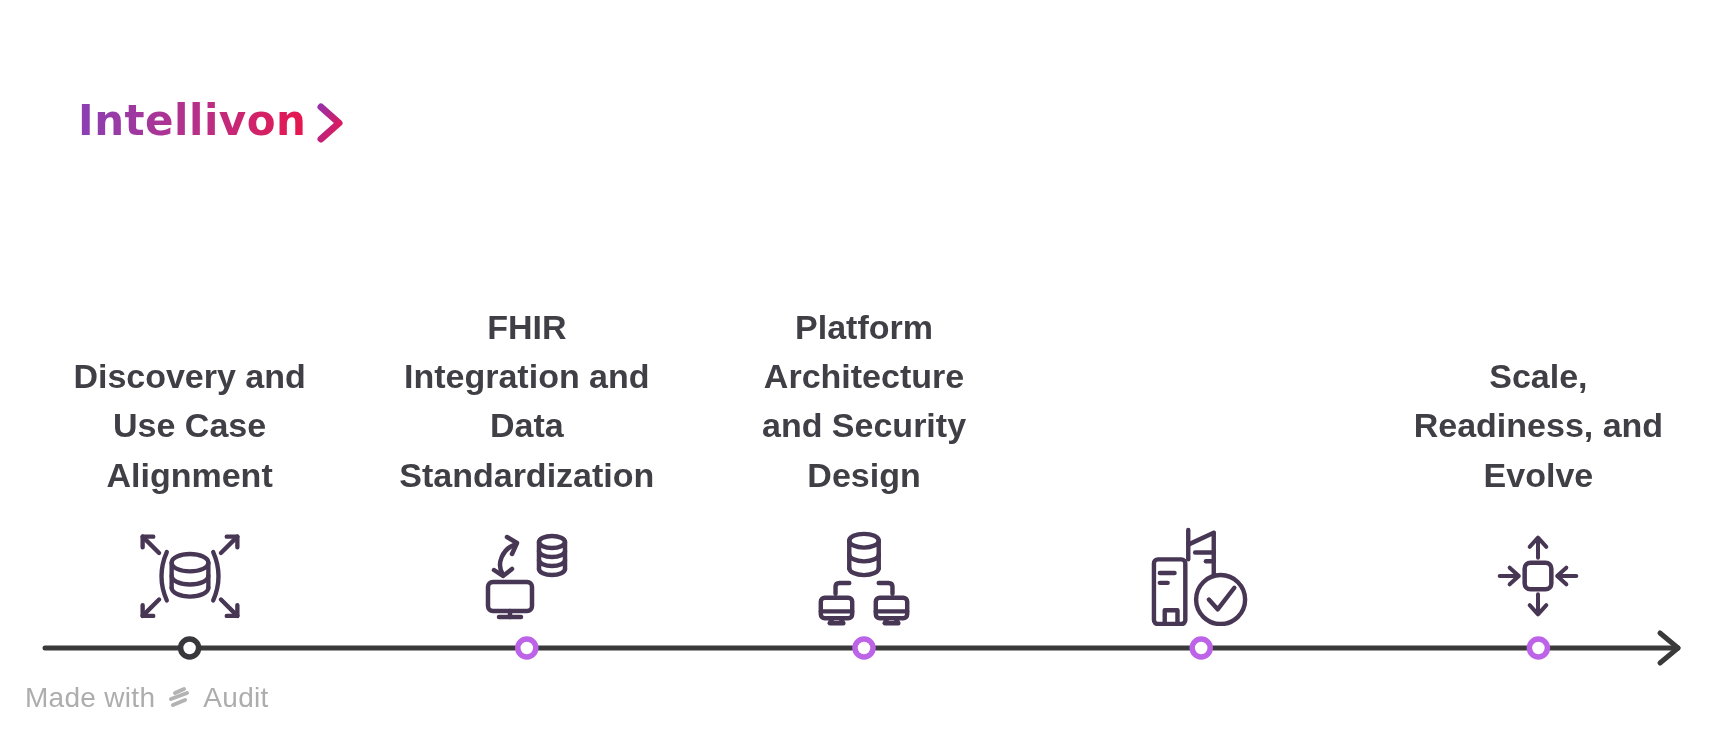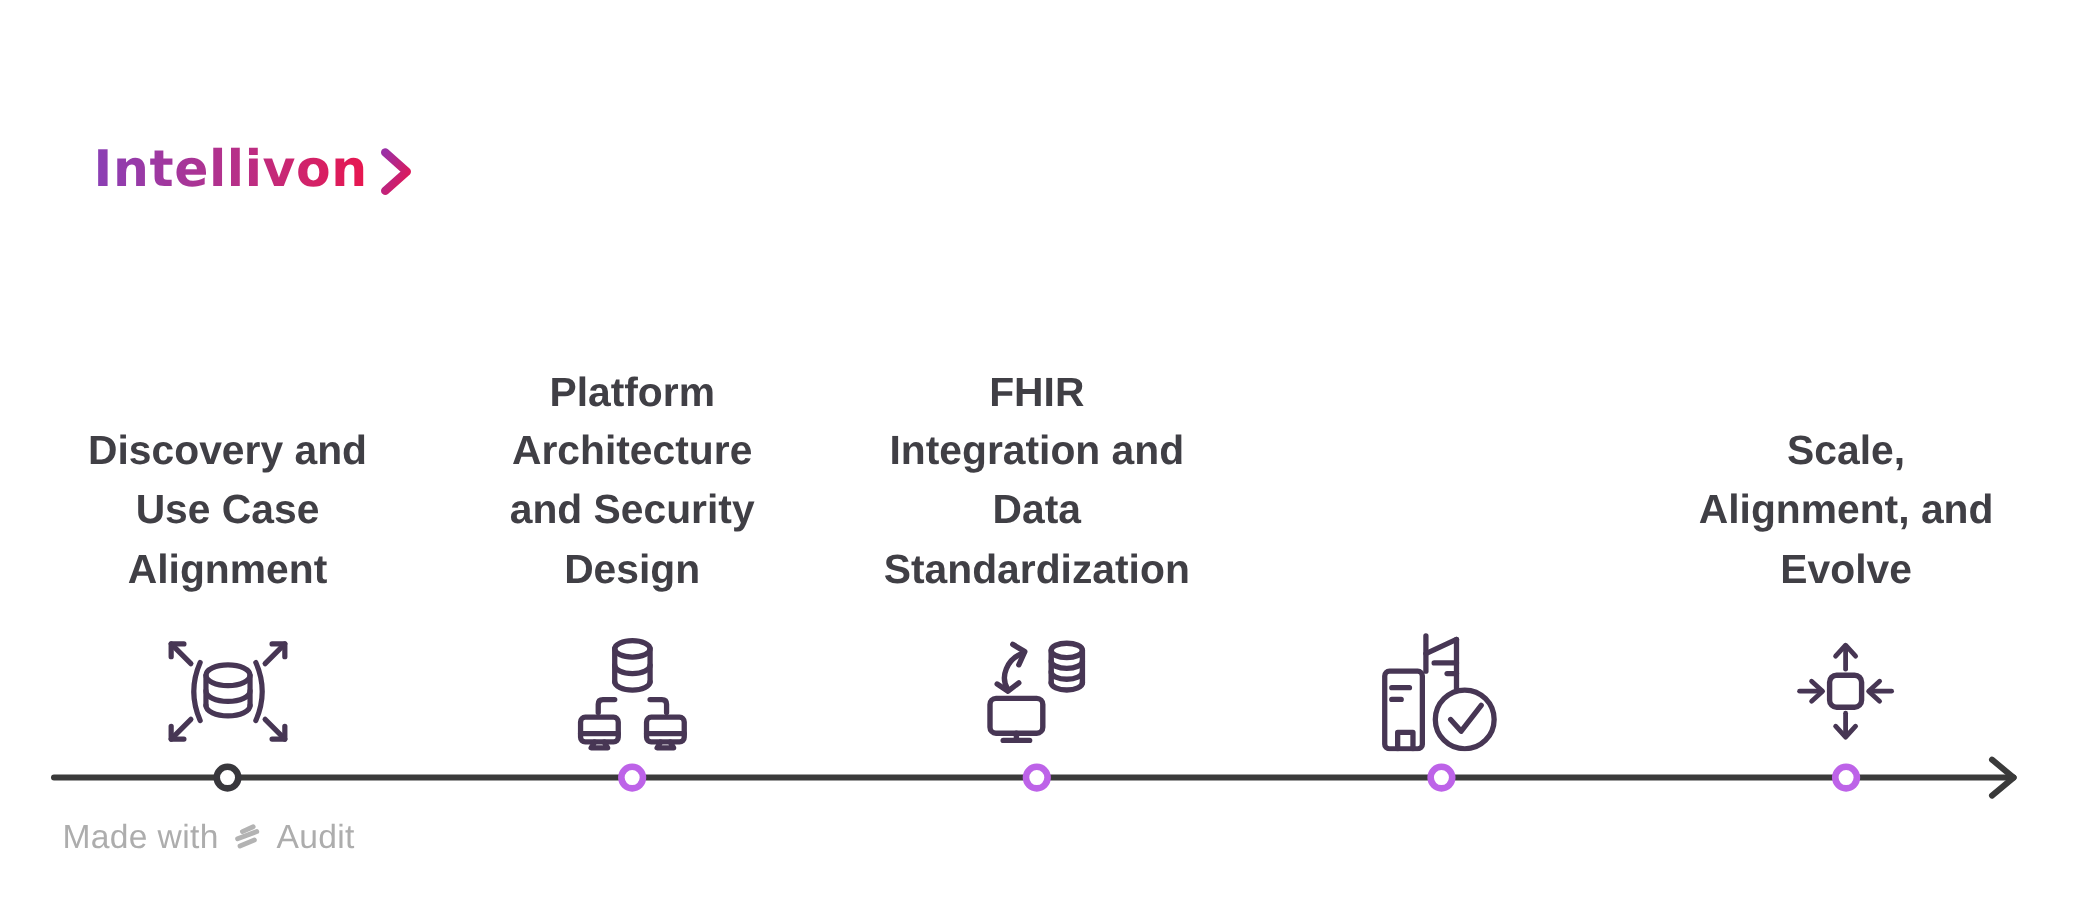--- a/index.html
+++ b/index.html
@@ -6,21 +6,21 @@
   html,body { width:1728px; height:751px; }
   body {
     position:relative;
     background:#ffffff;
     overflow:hidden;
     font-family:"Liberation Sans", sans-serif;
   }
 
   
   .logo {
-    position:absolute; left:78px; top:116px;
+    position:absolute; left:78px; top:96px;
     display:flex; align-items:center; gap:9px;
   }
   .logo-text {
     font-family:"DejaVu Sans", sans-serif;
     font-size:42px; font-weight:600; letter-spacing:.5px;
     background:linear-gradient(90deg,#8a3fb5 0%,#b92f86 55%,#e8164e 100%);
     -webkit-background-clip:text; background-clip:text;
     color:transparent; -webkit-text-fill-color:transparent;
   }
   .logo-chevron { display:block; margin-top:4px; }
@@ -43,21 +43,21 @@
   .icon-box {
     height:124px; margin-top:14px;
     display:flex; align-items:center; justify-content:center;
   }
 
   
   .timeline { position:absolute; left:0; top:626px; }
 
   
   .footer {
-    position:absolute; left:52px; top:682px;
+    position:absolute; left:25px; top:682px;
     display:flex; align-items:center; gap:10px;
     font-size:28px; color:#adadad; letter-spacing:.3px;
   }
 </style>
 </head>
 <body>
 
 <div class="logo">
   <span class="logo-text">Intellivon</span>
   <svg class="logo-chevron" width="30" height="42" viewBox="0 0 30 42">
@@ -94,20 +94,45 @@
           <path d="M41 38 V64"></path>
             <path d="M79 38 V64"></path>
           <path d="M41 51.5 A19 9 0 0 0 79 51.5"></path>
           <path d="M41 64 A19 9 0 0 0 79 64"></path>
         </g>
       </svg>
     </div>
   </div>
 
   <div class="step">
+    <div class="step-title">FHIR
+Integration and
+Data
+Standardization</div>
+    <div class="icon-box">
+      <svg width="110" viewBox="0 0 110 94">
+        <g fill="none" stroke="#473654" stroke-width="4.5" stroke-linecap="round" stroke-linejoin="round">
+          <path d="M31 46 C 24 35, 30 20, 44 15"></path>
+          <path d="M35 8 L45 14 L40 25"></path>
+          <path d="M22 41 L31 47 L40 40"></path>
+          <ellipse cx="80" cy="13" rx="13" ry="6"></ellipse>
+          <path d="M67 13 V40"></path>
+            <path d="M93 13 V40"></path>
+          <path d="M67 22 A13 6 0 0 0 93 22"></path>
+          <path d="M67 31 A13 6 0 0 0 93 31"></path>
+          <path d="M67 40 A13 6 0 0 0 93 40"></path>
+          <rect x="16" y="53" width="44" height="29" rx="5"></rect>
+          <path d="M38 82 V88"></path>
+          <path d="M27 88 H49"></path>
+        </g>
+      </svg>
+    </div>
+  </div>
+
+  <div class="step">
     <div class="step-title">Platform
 Architecture
 and Security
 Design</div>
     <div class="icon-box">
       <svg width="108" viewBox="0 0 110 102">
         <g fill="none" stroke="#473654" stroke-width="4.5" stroke-linecap="round" stroke-linejoin="round">
           <ellipse cx="55" cy="15" rx="15" ry="7"></ellipse>
           <path d="M40 15 V43"></path>
             <path d="M70 15 V43"></path>
@@ -120,45 +145,20 @@
           <path d="M11 87 H43"></path>
             <path d="M67 87 H99"></path>
           <path d="M23 94 L20 99 H34 L31 94"></path>
           <path d="M79 94 L76 99 H90 L87 94"></path>
         </g>
       </svg>
     </div>
   </div>
 
   <div class="step">
-    <div class="step-title">FHIR
-Integration and
-Data
-Standardization</div>
-    <div class="icon-box">
-      <svg width="110" viewBox="0 0 110 94">
-        <g fill="none" stroke="#473654" stroke-width="4.5" stroke-linecap="round" stroke-linejoin="round">
-          <path d="M31 46 C 24 35, 30 20, 44 15"></path>
-          <path d="M35 8 L45 14 L40 25"></path>
-          <path d="M22 41 L31 47 L40 40"></path>
-          <ellipse cx="80" cy="13" rx="13" ry="6"></ellipse>
-          <path d="M67 13 V40"></path>
-            <path d="M93 13 V40"></path>
-          <path d="M67 22 A13 6 0 0 0 93 22"></path>
-          <path d="M67 31 A13 6 0 0 0 93 31"></path>
-          <path d="M67 40 A13 6 0 0 0 93 40"></path>
-          <rect x="16" y="53" width="44" height="29" rx="5"></rect>
-          <path d="M38 82 V88"></path>
-          <path d="M27 88 H49"></path>
-        </g>
-      </svg>
-    </div>
-  </div>
-
-  <div class="step">
     <div class="icon-box">
       <svg width="100" viewBox="0 0 102 102">
         <g fill="none" stroke="#473654" stroke-width="4.5" stroke-linecap="round" stroke-linejoin="round">
           <rect x="3" y="34" width="32" height="66" rx="4"></rect>
           <path d="M9 48 H24"></path>
           <path d="M9 58 H17"></path>
           <path d="M14 100 V86 H27 V100"></path>
           <path d="M38 4 V34"></path>
           <path d="M38 19 L64 7"></path>
           <path d="M64 7 V58"></path>
@@ -166,21 +166,21 @@
           <path d="M56 36 H64"></path>
           <circle cx="71" cy="75" r="25" fill="#ffffff"></circle>
           <path d="M59 75 L68 85 L85 63"></path>
         </g>
       </svg>
     </div>
   </div>
 
   <div class="step">
     <div class="step-title">Scale,
-Alignment, and
+Readiness, and
 Evolve</div>
     <div class="icon-box">
       <svg width="110" viewBox="0 0 132 132">
         <g fill="none" stroke="#473654" stroke-width="4.8" stroke-linecap="round" stroke-linejoin="round">
           <rect x="50" y="50" width="32" height="32" rx="7" stroke-width="5.4"></rect>
           <path d="M66 44 V22"></path>
             <path d="M56 31 L66 20 L76 31"></path>
           <path d="M66 88 V110"></path>
             <path d="M56 101 L66 112 L76 101"></path>
           <path d="M20 66 H40"></path>

